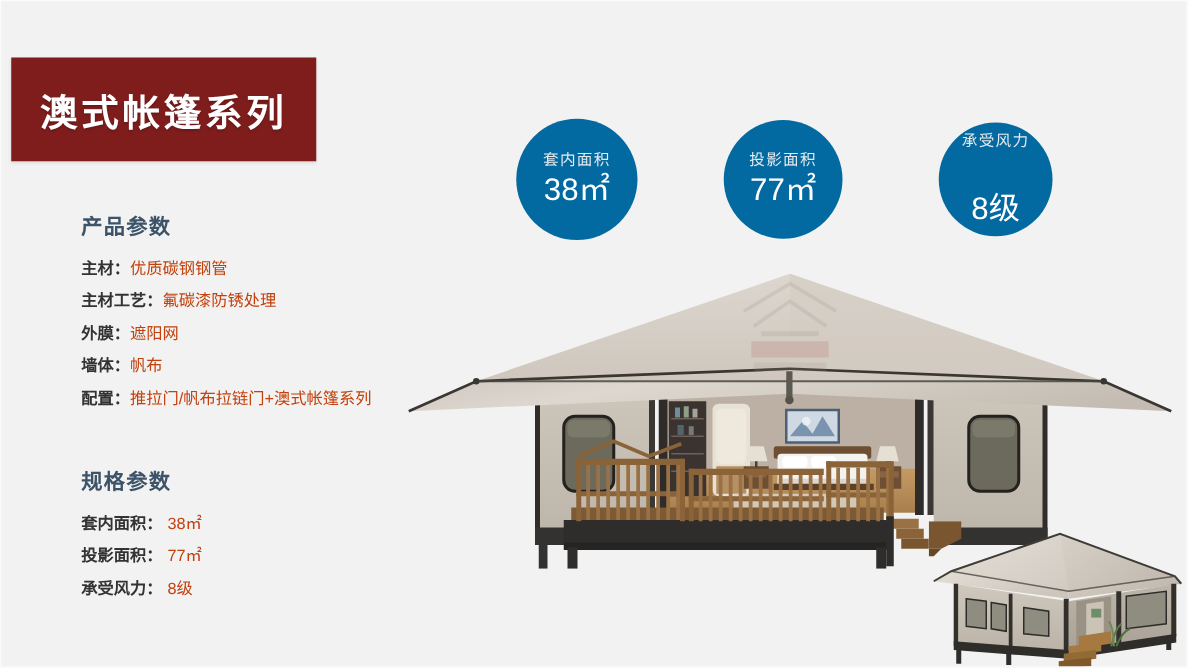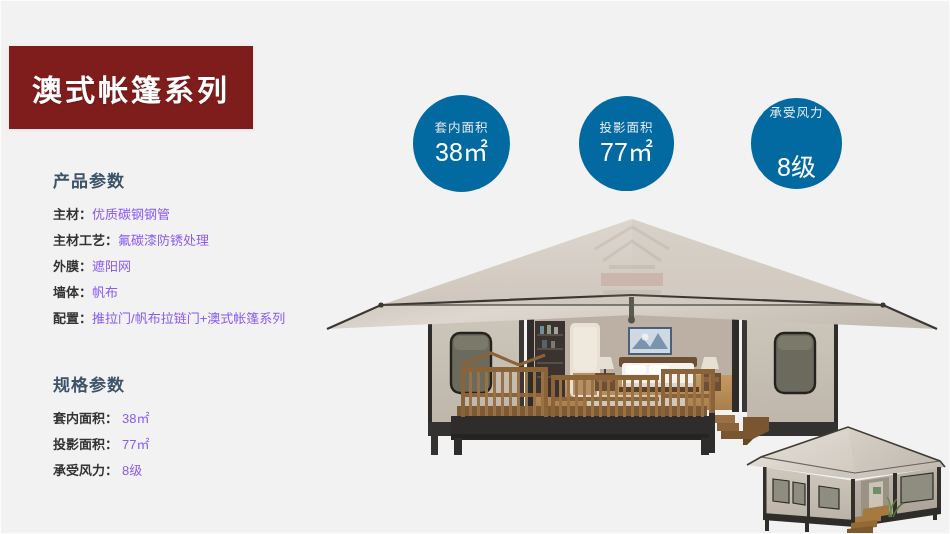--- a/index.html
+++ b/index.html
@@ -41,21 +41,21 @@
   .title-banner-text {
     color: #ffffff;
     font-size: 30px;
     font-weight: bold;
     letter-spacing: 3px;
     white-space: nowrap;
     text-shadow: 0 1px 2px rgba(0,0,0,0.18);
   }
 
   
-  .spec-block { position: absolute; left: 52px; }
+  .spec-block { position: absolute; left: 64px; }
   .spec-block.product { top: 166px; }
   .spec-block.size    { top: 370px; }
 
   .spec-heading {
     color: #3d5468;
     font-size: 17px;
     font-weight: bold;
     letter-spacing: 1px;
     margin-bottom: 10px;
   }
@@ -64,21 +64,21 @@
     font-size: 13px;
     line-height: 26px;
     white-space: nowrap;
   }
   .spec-label {
     color: #333333;
     font-weight: bold;
     margin-top: 48px;
   }
   .spec-value {
-    color: #8b5cf6;
+    color: #c2410c;
     font-weight: normal;
   }
   .spec-block.size .spec-value { padding-left: 4px; }
 
   
   .stat-circle {
     position: absolute;
     border-radius: 50%;
     background: #0369a1;
     color: #ffffff;

